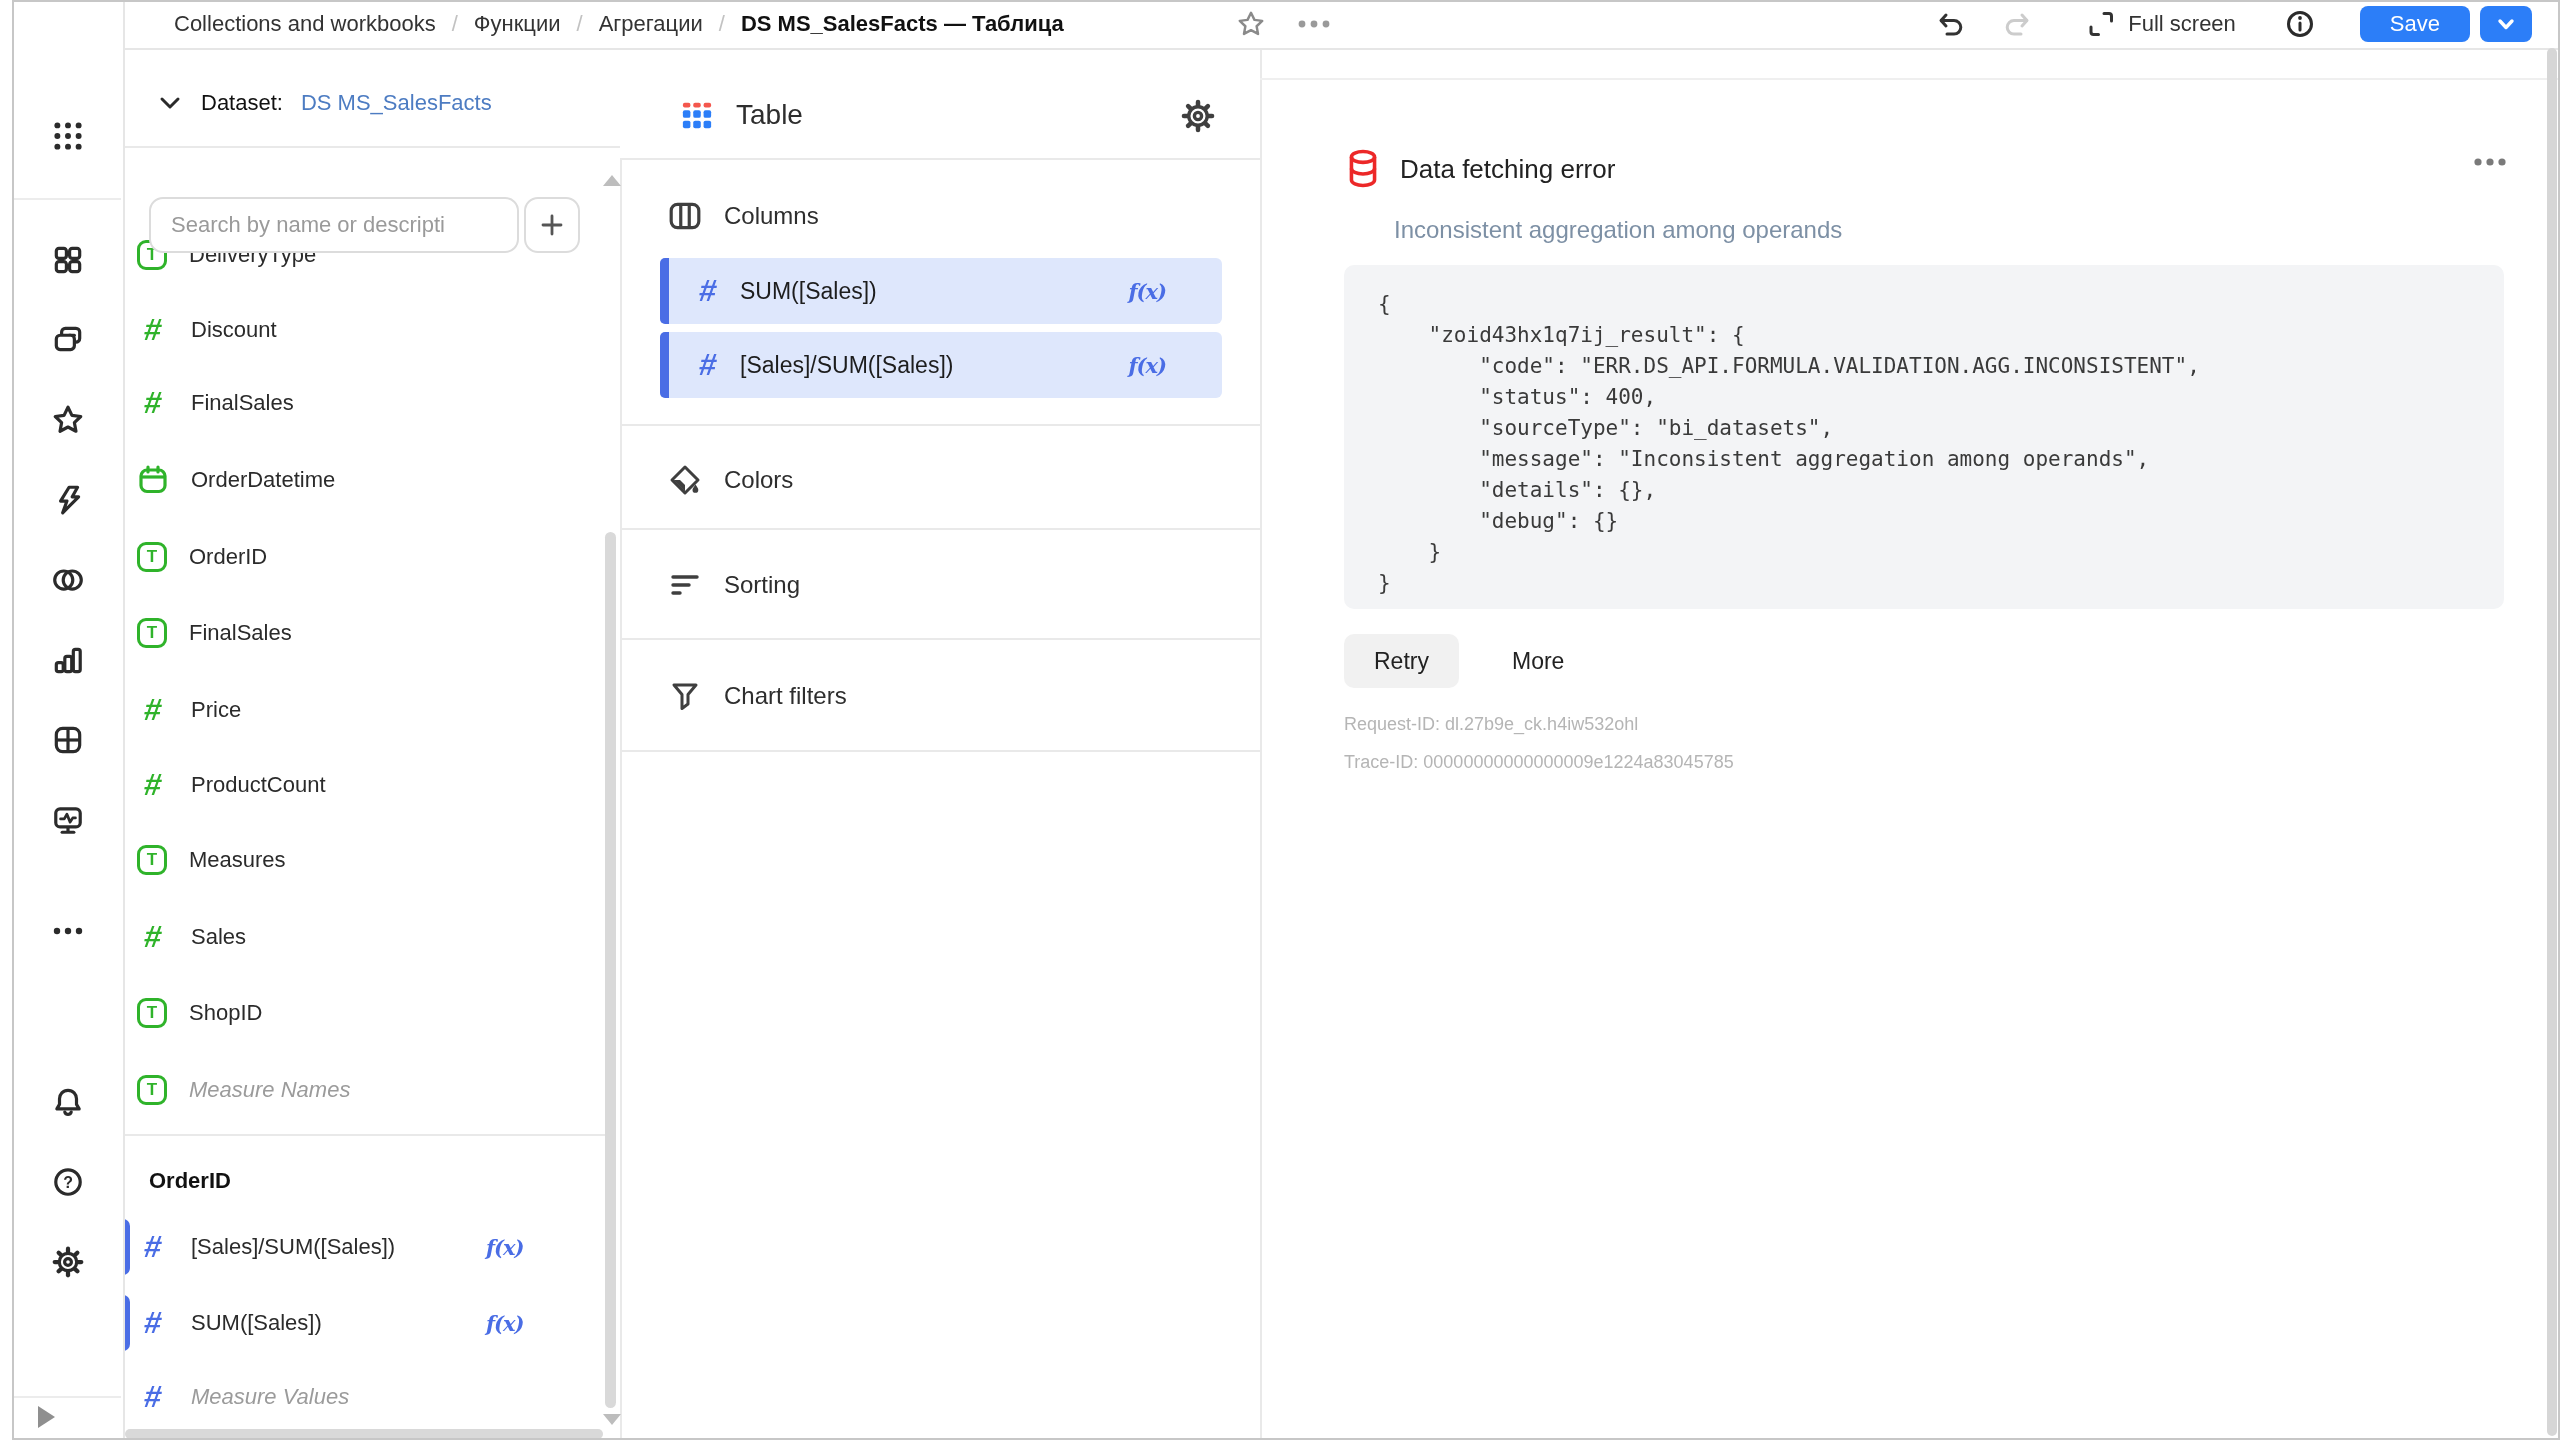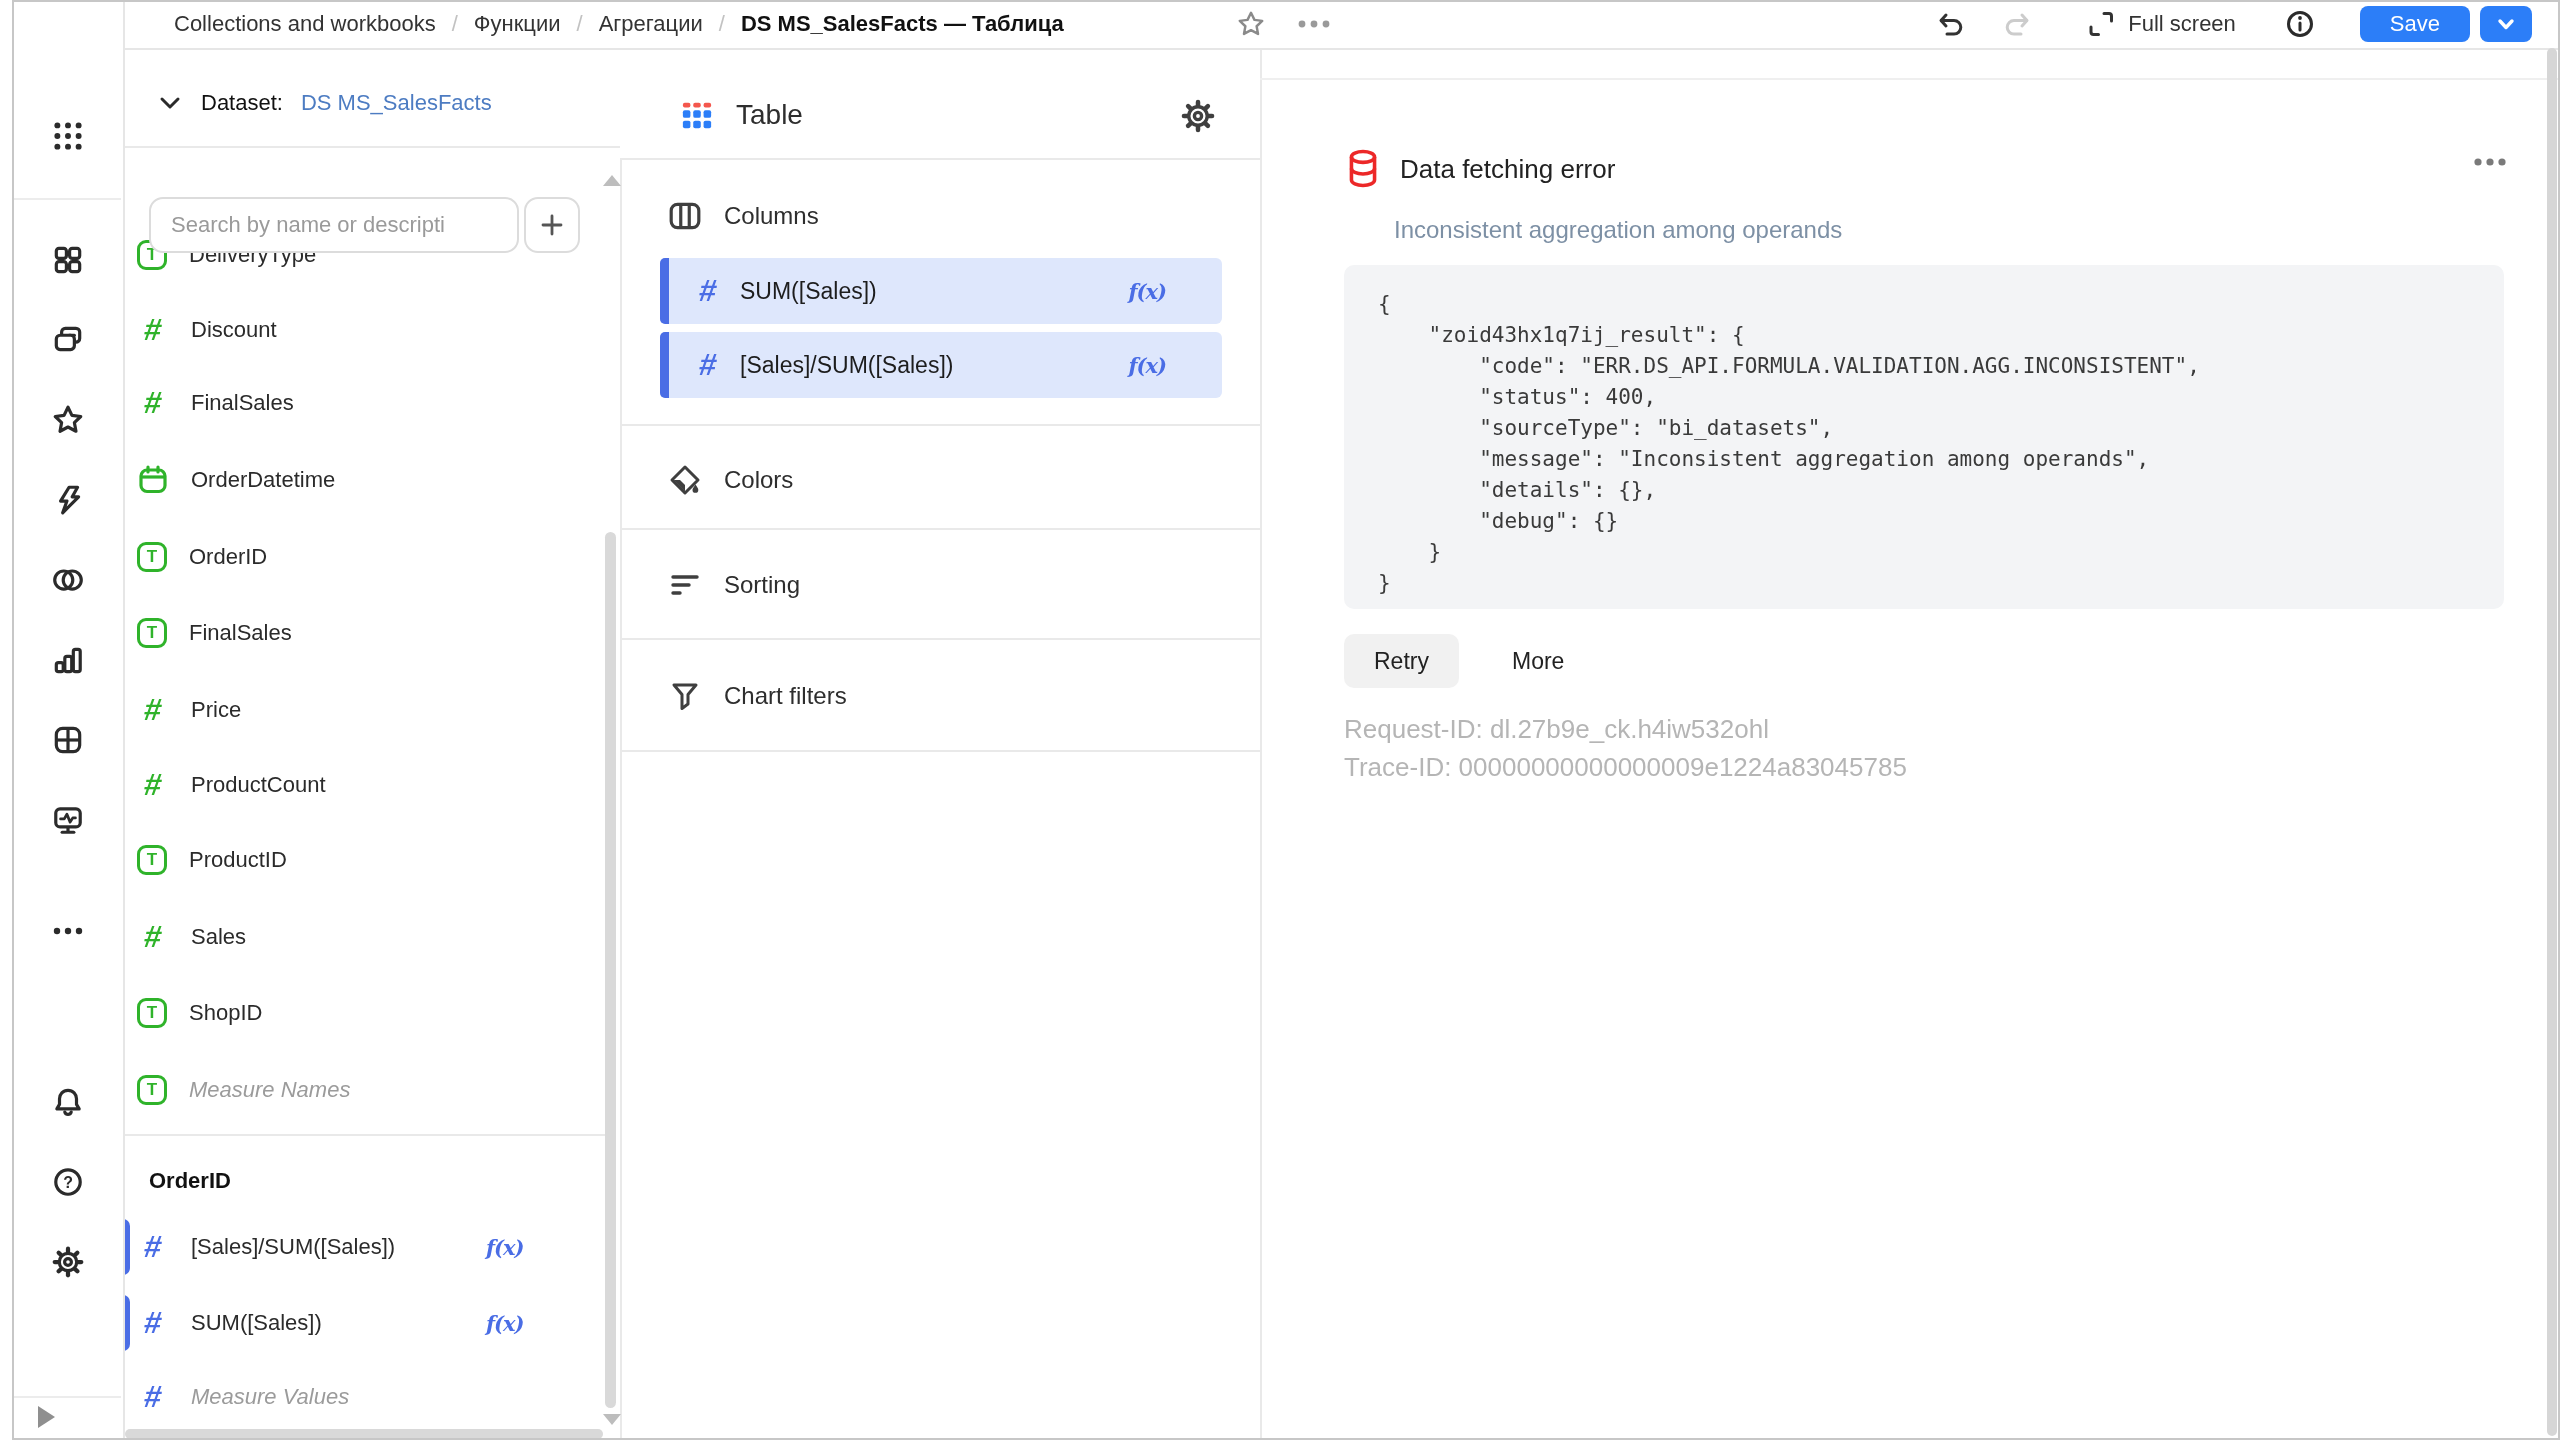--- a/index.html
+++ b/index.html
@@ -97,21 +97,21 @@
   .err-dots{left:2452px;top:146px;cursor:pointer;padding:6px;}
   .err-sub{left:1382px;top:216px;font-size:24px;color:#7d90a5;cursor:pointer;}
   .code-block{left:1332px;top:265px;width:1160px;height:344px;box-sizing:border-box;background:#f3f4f6;
     border-radius:10px;padding:24px 34px;overflow:hidden;}
   .code-block pre{margin:0;font-family:"DejaVu Sans Mono","Liberation Mono",monospace;font-size:21px;
     line-height:31px;color:#3a3a3a;white-space:pre;}
   .retry-btn{left:1332px;top:634px;height:54px;padding:0 30px;background:#f1f1f1;border:none;border-radius:10px;
     font-size:23px;font-family:inherit;color:#222;display:flex;align-items:center;cursor:pointer;}
   .more-btn{left:1482px;top:634px;height:54px;padding:0 18px;background:transparent;border:none;
     font-size:23px;font-family:inherit;color:#222;display:flex;align-items:center;cursor:pointer;}
-  .rid{left:1332px;font-size:26px;color:#b5b5b5;white-space:nowrap;}
+  .rid{left:1332px;font-size:18px;color:#b5b5b5;white-space:nowrap;}
 </style>
 </head>
 <body>
 
 <header class="abs topbar">
   <span class="abs logo">
     <svg width="42" height="42" viewBox="0 0 42 42">
       <path d="M16 4 A 17.5 17.5 0 1 1 16 38" fill="none" stroke="#2c7ef8" stroke-width="7.5" stroke-linecap="round"></path>
       <path d="M9 15 q 12 -4.5 17 4.5 q -5 9 -17 4.5 Z" fill="#2c7ef8"></path>
     </svg>
@@ -344,21 +344,21 @@
     <span class="fname">Price</span>
   </div>
   <div class="r-item" style="top:762px">
     <span class="ic-num">#</span>
     <span class="fname">ProductCount</span>
   </div>
   <div class="r-item" style="top:837px">
     <span class="ic-str">
         <span>T</span>
       </span>
-    <span class="fname">ProductID</span>
+    <span class="fname">Measures</span>
   </div>
   <div class="r-item" style="top:914px">
     <span class="ic-num">#</span>
     <span class="fname">Sales</span>
   </div>
   <div class="r-item" style="top:990px">
     <span class="ic-str">
         <span>T</span>
       </span>
     <span class="fname">ShopID</span>

